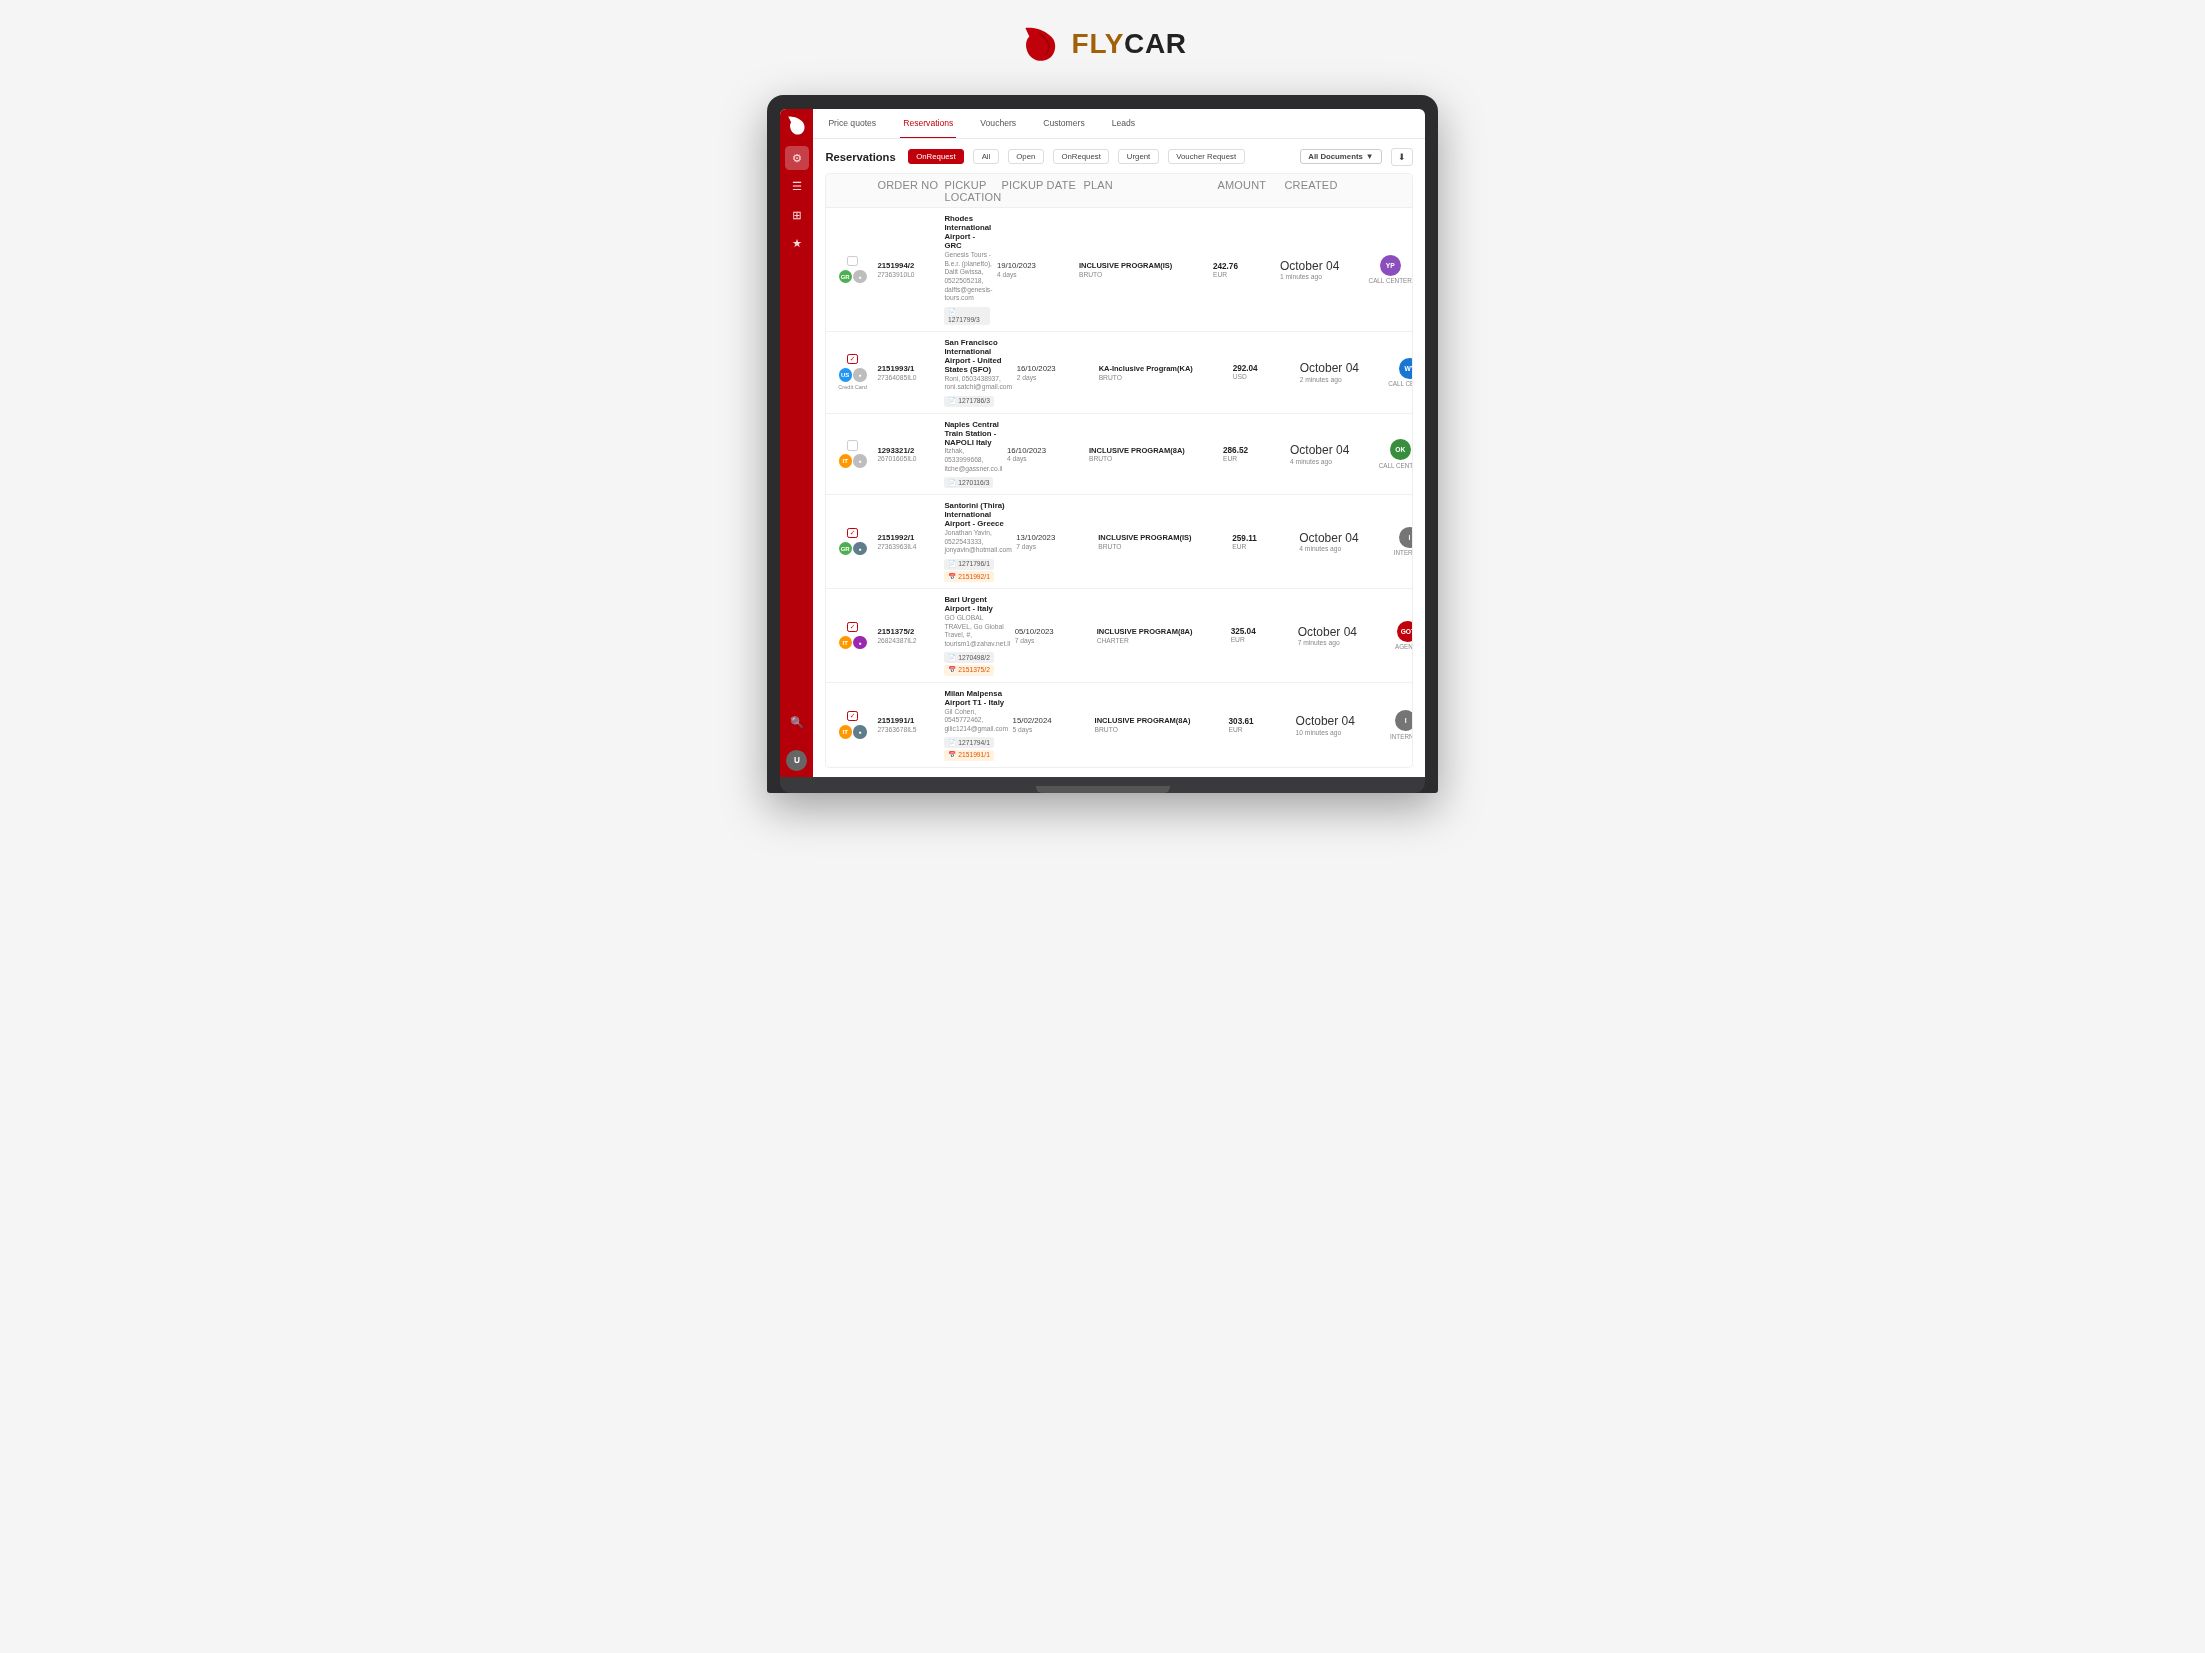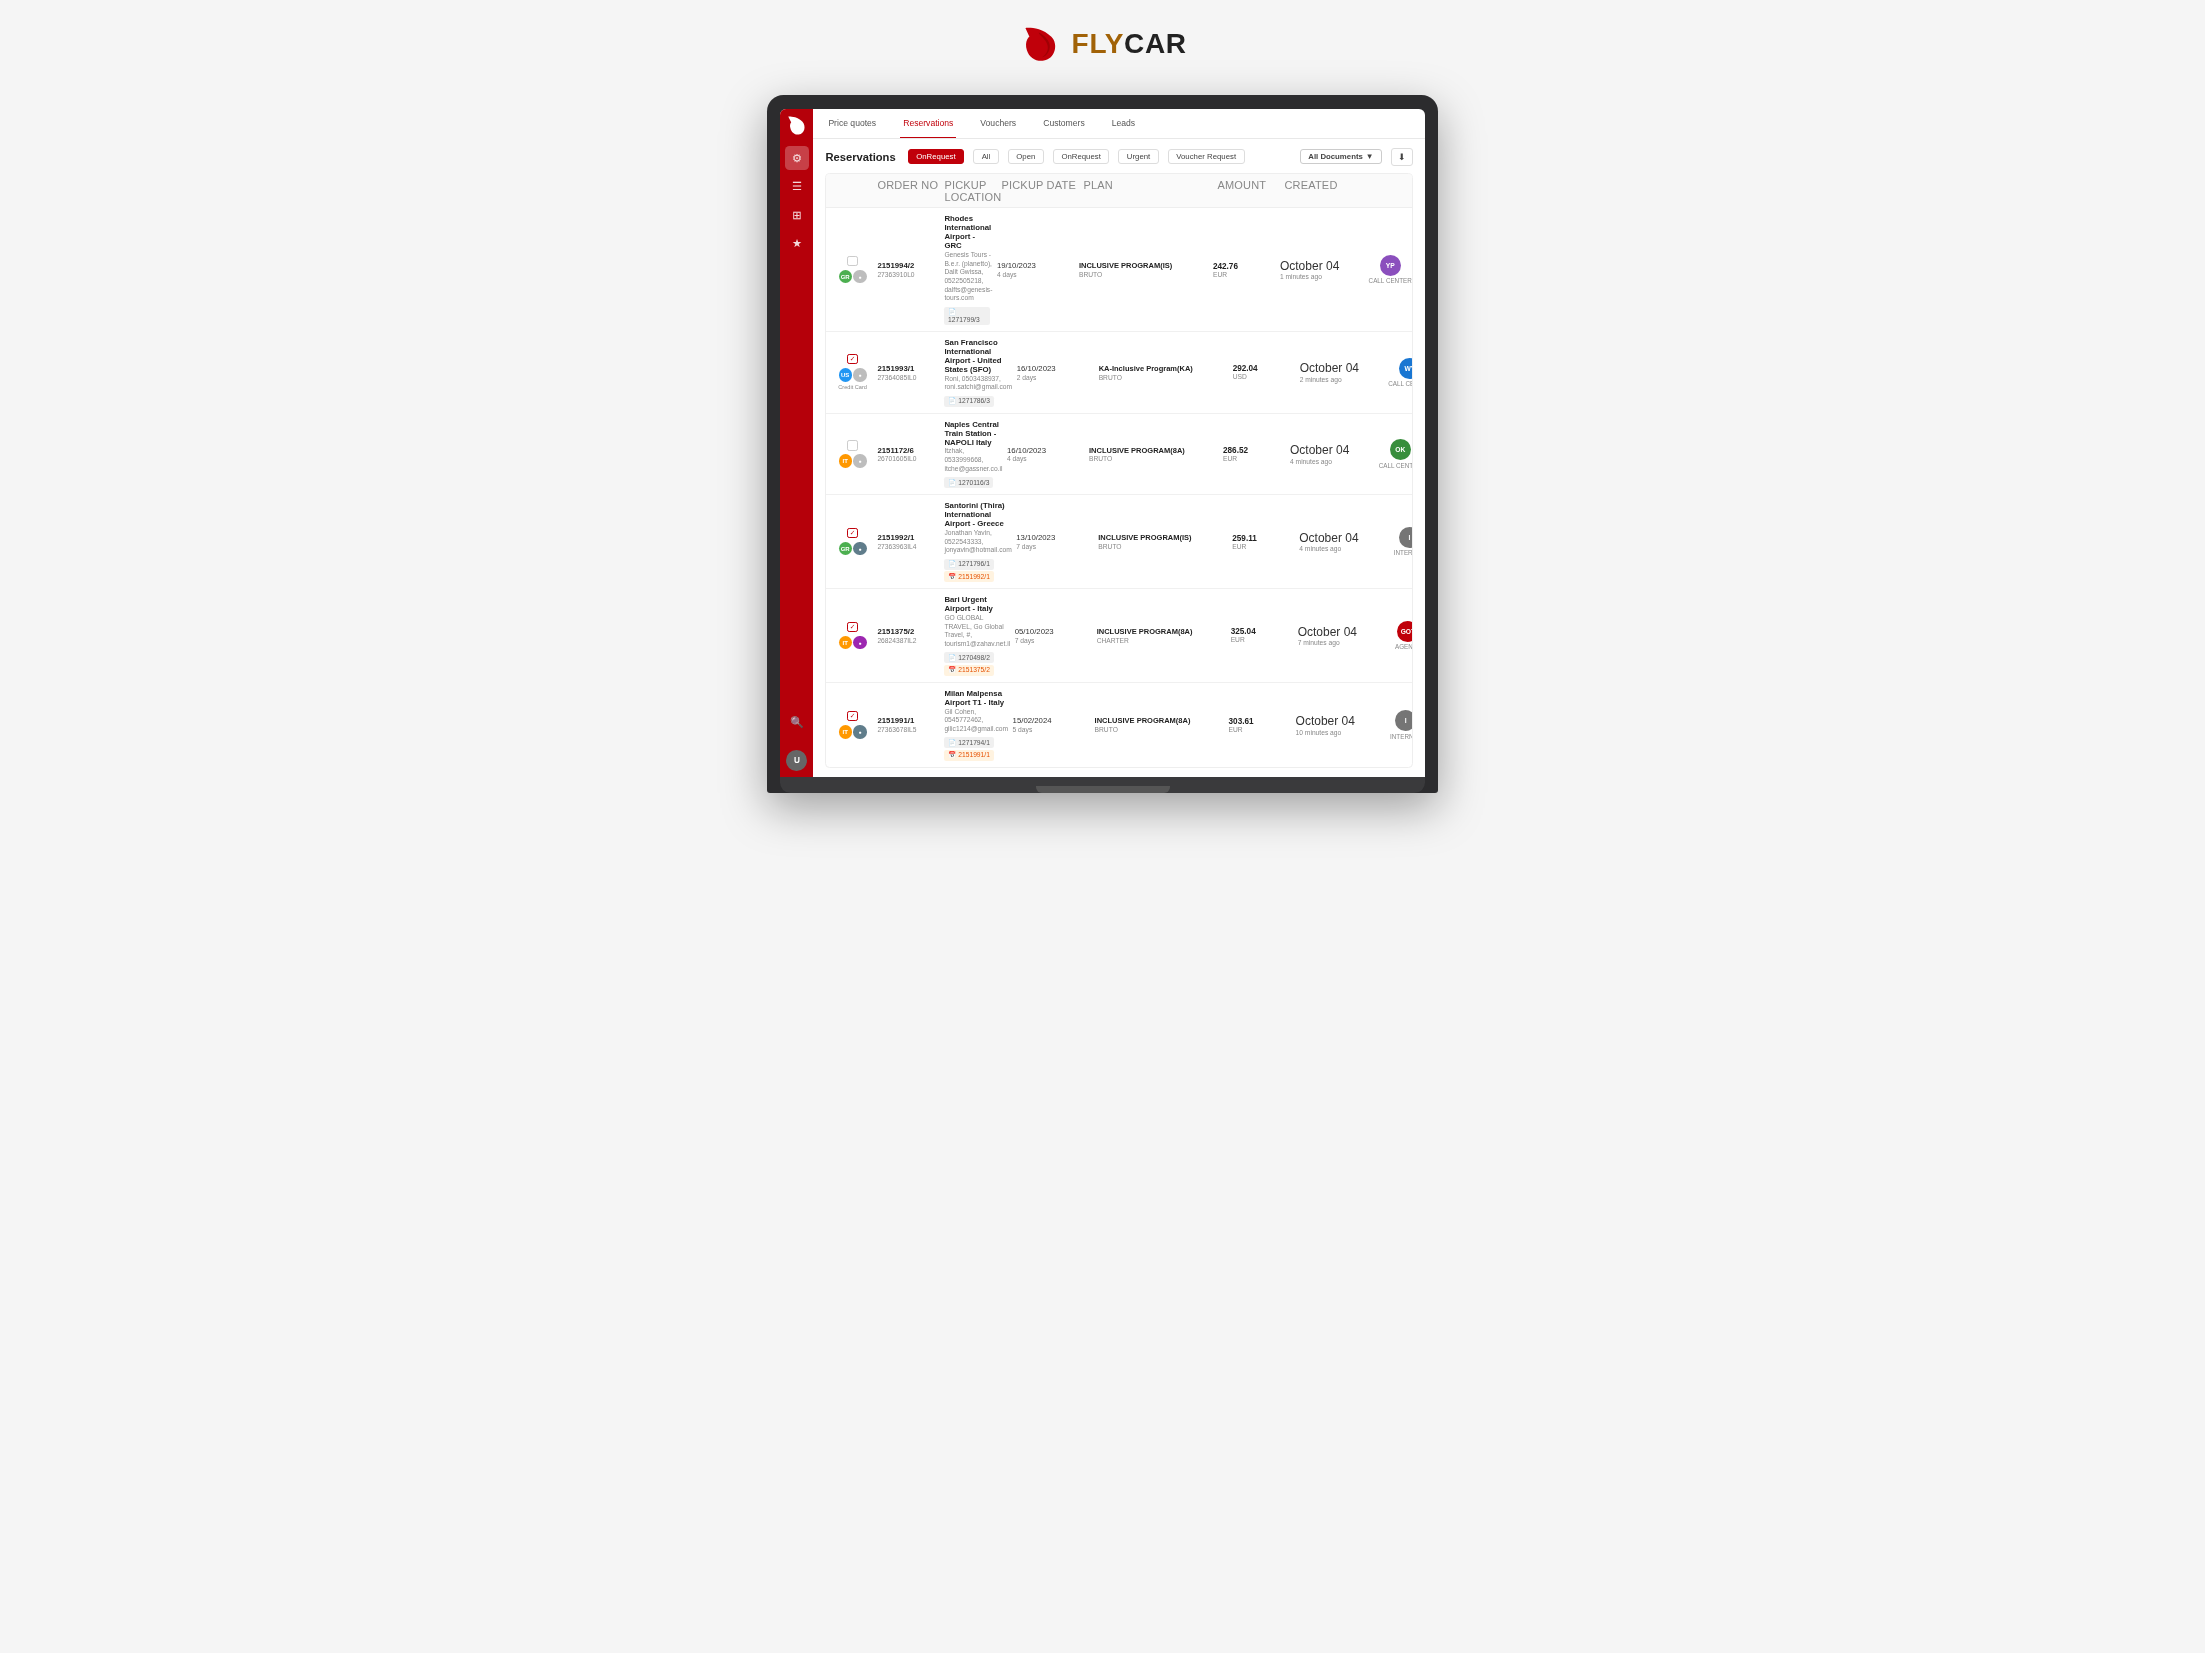--- a/index.html
+++ b/index.html
@@ -503,21 +503,21 @@
 
             <div class="table-row">
               <div class="cell cell-actions">
                 <div class="row-check"></div>
                 <div style="display:flex;gap:1.5px;margin-top:1.5px;">
                   <div class="country-badge" style="background:#ff9800">IT</div>
                   <div class="country-badge" style="background:#bdbdbd;font-size:5.2px">●</div>
                 </div>
               </div>
               <div class="cell">
-                <div class="order-no">2151172/6</div>
+                <div class="order-no">1293321/2</div>
                 <div class="order-sub">26701605IL0</div>
               </div>
               <div class="cell">
                 <div class="location-main">Naples Central Train Station - NAPOLI Italy</div>
                 <div class="location-sub">Itzhak, 0533999668, itche@gassner.co.il</div>
                 <div><span class="doc-tag">📄 1270116/3</span></div>
               </div>
               <div class="cell">
                 <div class="pickup-date">16/10/2023</div>
                 <div class="pickup-days">4 days</div>

